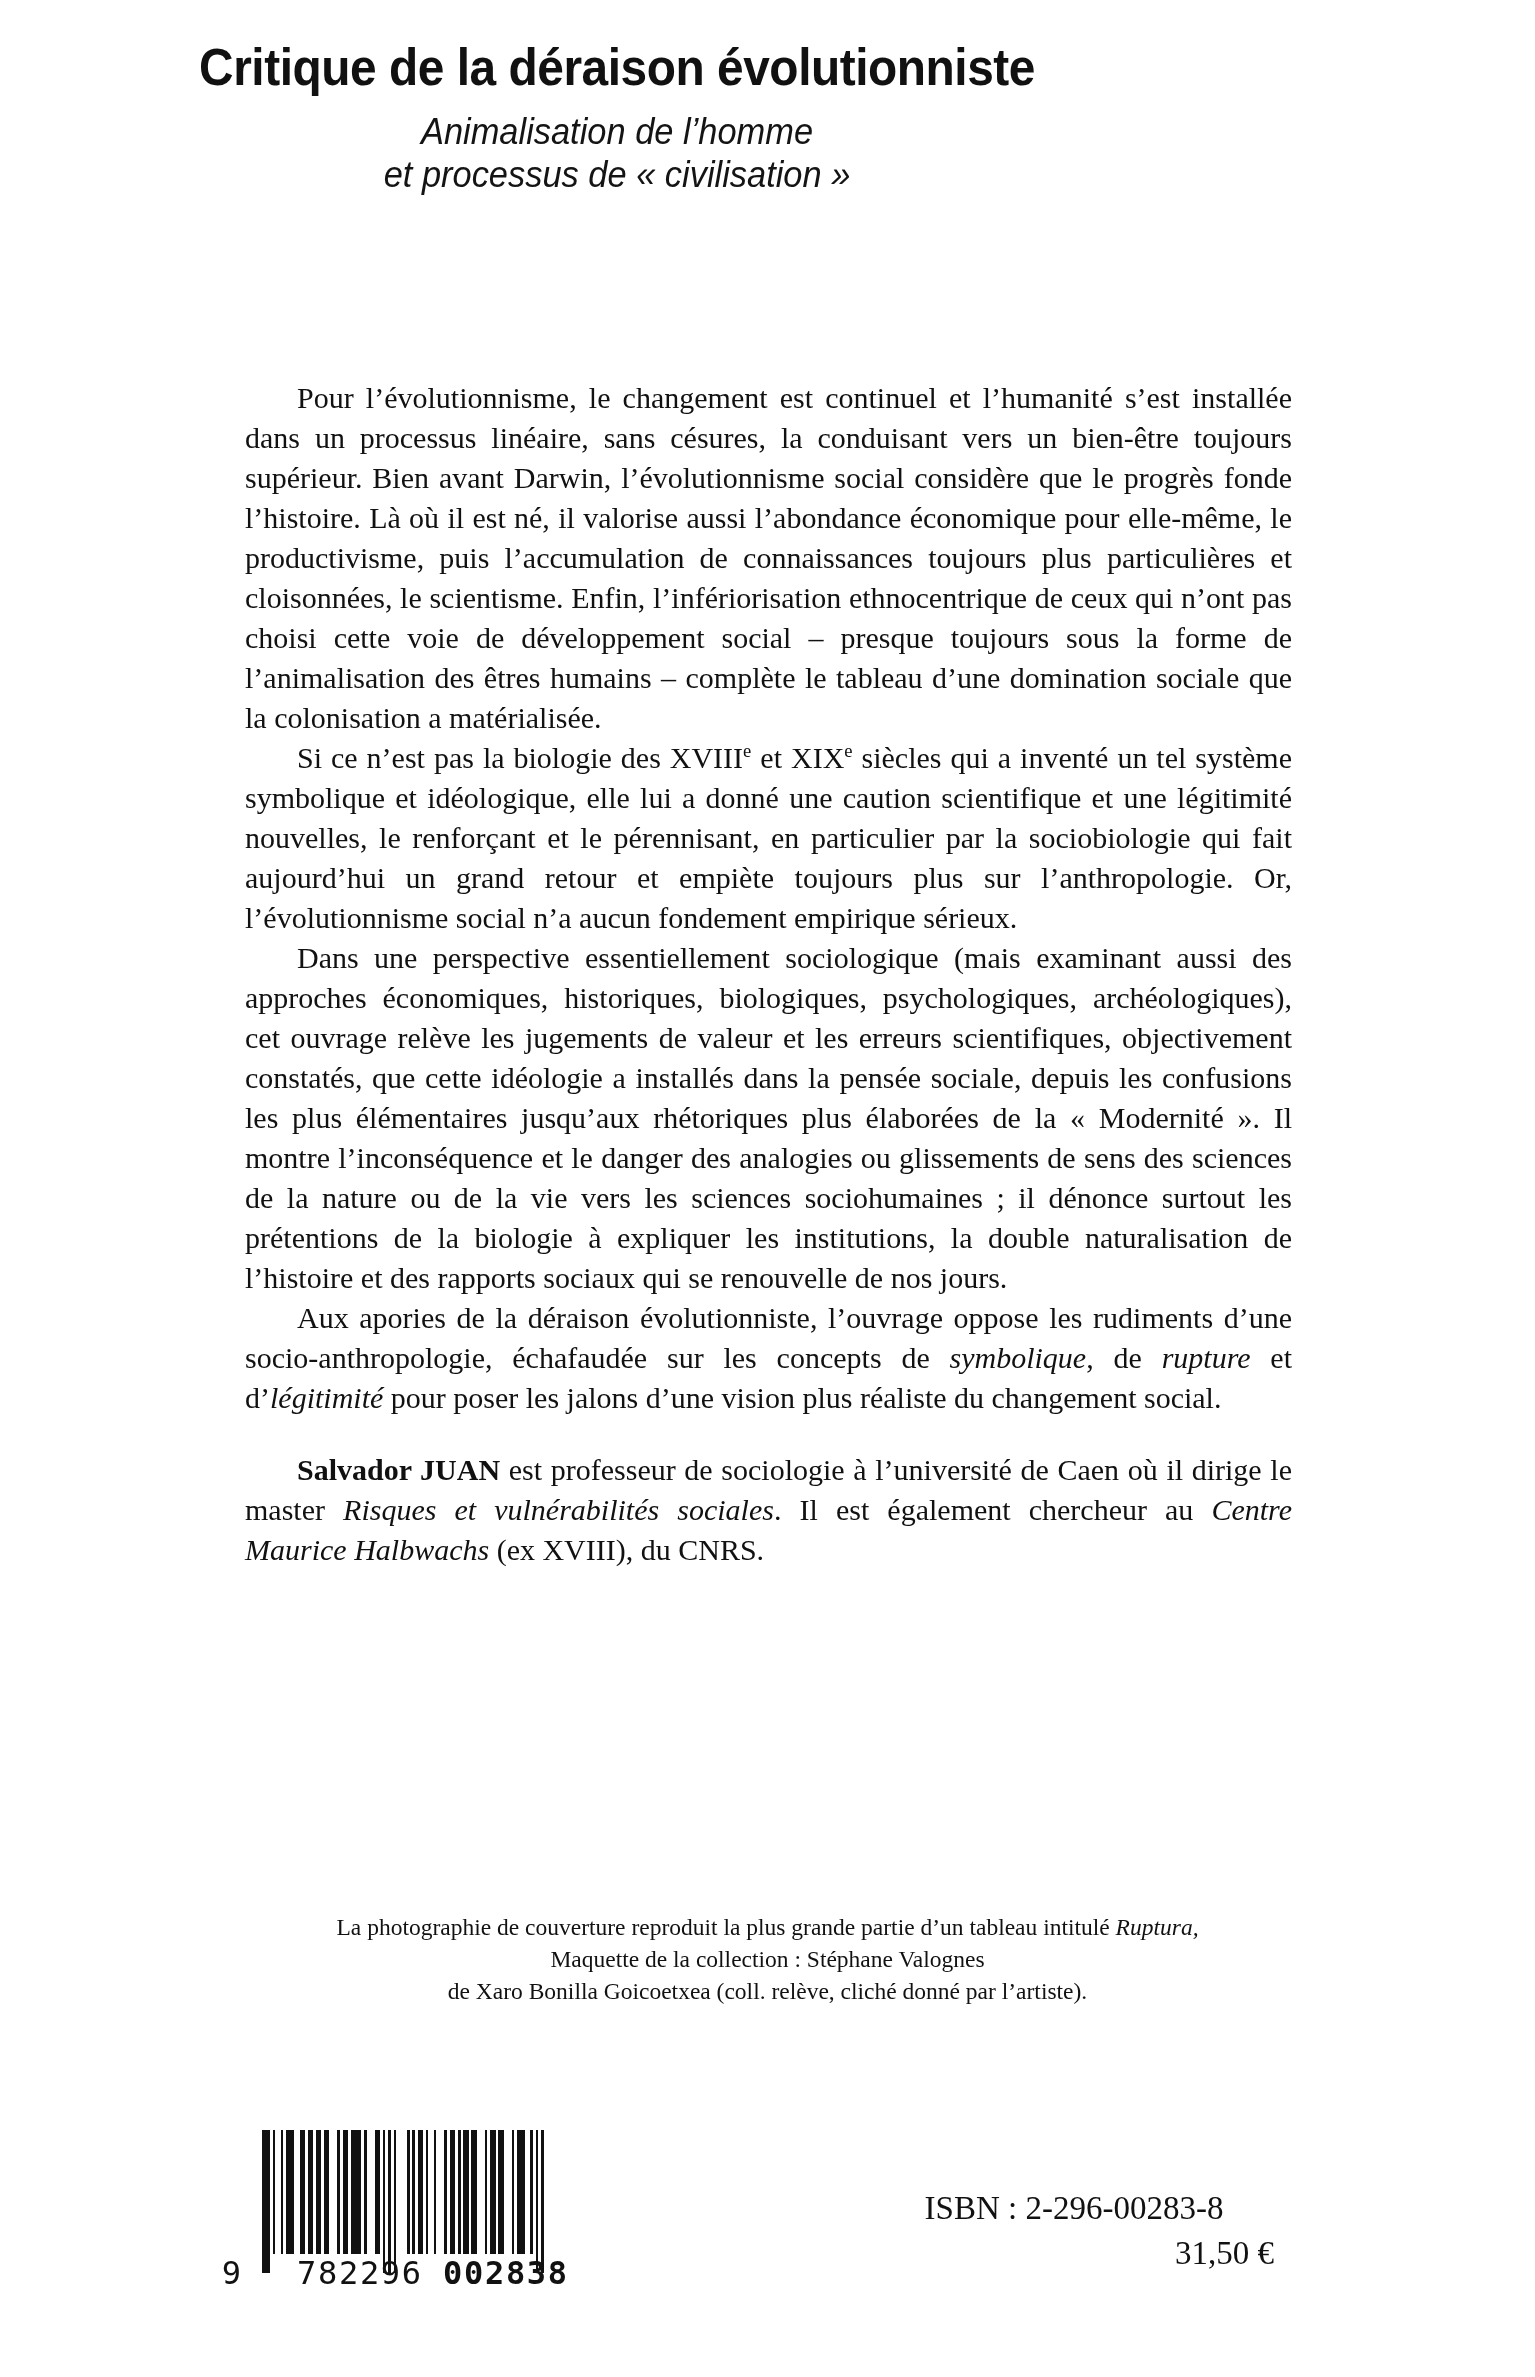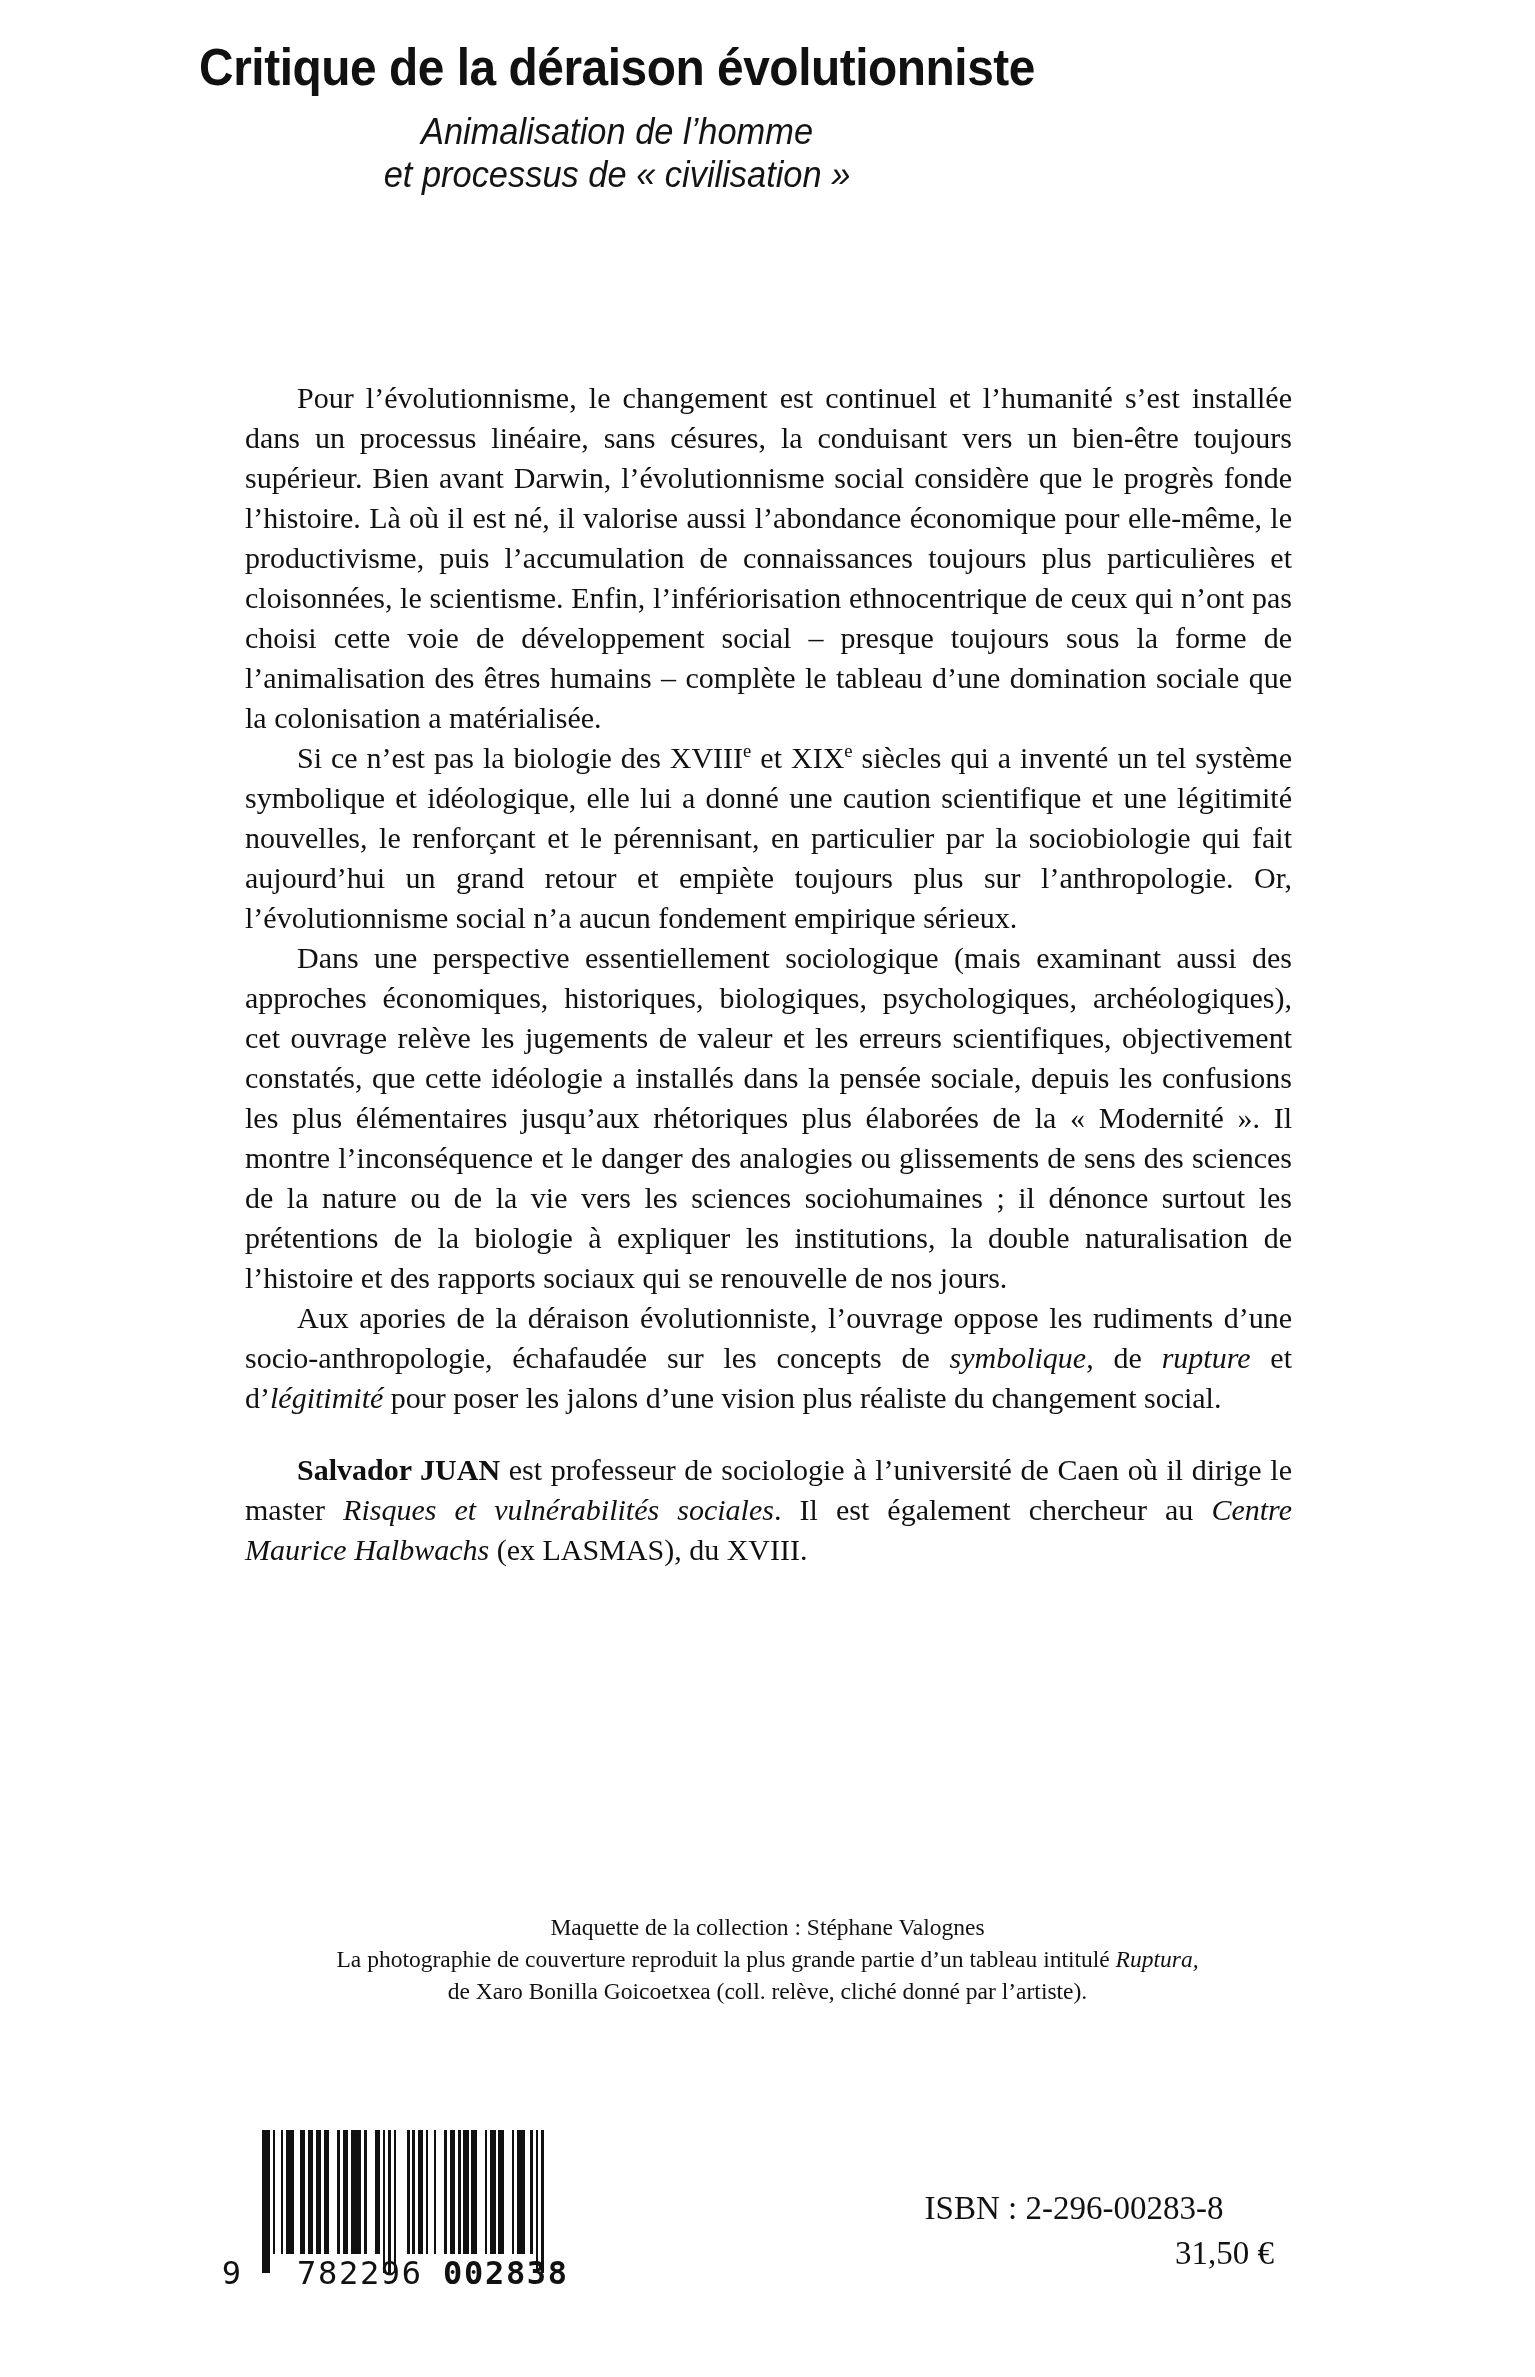--- a/index.html
+++ b/index.html
@@ -175,26 +175,26 @@
   <div class="body-block">
 
     <p><span>Pour l’évolutionnisme, le changement est continuel et l’humanité s’est installée dans un processus linéaire, sans césures, la conduisant vers un bien-être toujours supérieur. Bien avant Darwin, l’évolutionnisme social considère que le progrès fonde l’histoire. Là où il est né, il valorise aussi l’abondance économique pour elle-même, le productivisme, puis l’accumulation de connaissances toujours plus particulières et cloisonnées, le scientisme. Enfin, l’infériorisation ethnocentrique de ceux qui n’ont pas choisi cette voie de développement social – presque toujours sous la forme de l’animalisation des êtres humains – complète le tableau d’une domination sociale que la colonisation a matérialisée.</span></p>
 
     <p><span>Si ce n’est pas la biologie des XVIII</span><sup>e</sup><span> et XIX</span><sup>e</sup><span> siècles qui a inventé un tel système symbolique et idéologique, elle lui a donné une caution scientifique et une légitimité nouvelles, le renforçant et le pérennisant, en particulier par la sociobiologie qui fait aujourd’hui un grand retour et empiète toujours plus sur l’anthropologie. Or, l’évolutionnisme social n’a aucun fondement empirique sérieux.</span></p>
 
     <p><span>Dans une perspective essentiellement sociologique (mais examinant aussi des approches économiques, historiques, biologiques, psychologiques, archéologiques), cet ouvrage relève les jugements de valeur et les erreurs scientifiques, objectivement constatés, que cette idéologie a installés dans la pensée sociale, depuis les confusions les plus élémentaires jusqu’aux rhétoriques plus élaborées de la «  Modernité  ». Il montre l’inconséquence et le danger des analogies ou glissements de sens des sciences de la nature ou de la vie vers les sciences sociohumaines ; il dénonce surtout les prétentions de la biologie à expliquer les institutions, la double naturalisation de l’histoire et des rapports sociaux qui se renouvelle de nos jours.</span></p>
 
     <p><span>Aux apories de la déraison évolutionniste, l’ouvrage oppose les rudiments d’une socio-anthropologie, échafaudée sur les concepts de </span><em>symbolique</em><span>, de </span><em>rupture</em><span> et d’</span><em>légitimité</em><span> pour poser les jalons d’une vision plus réaliste du changement social.</span></p>
 
-    <p class="bio"><strong>Salvador JUAN</strong><span> est professeur de sociologie à l’université de Caen où il dirige le master </span><em>Risques et vulnérabilités sociales</em><span>. Il est également chercheur au </span><em>Centre Maurice Halbwachs</em><span> (ex LASMAS), du XVIII.</span></p>
+    <p class="bio"><strong>Salvador JUAN</strong><span> est professeur de sociologie à l’université de Caen où il dirige le master </span><em>Risques et vulnérabilités sociales</em><span>. Il est également chercheur au </span><em>Centre Maurice Halbwachs</em><span> (ex XVIII), du CNRS.</span></p>
   </div>
 
   <div class="credits">
+    <span class="credit-line"><span>La photographie de couverture reproduit la plus grande partie d’un tableau intitulé </span><em>Ruptura,</em></span>
     <span class="credit-line">Maquette de la collection  : Stéphane Valognes</span>
-    <span class="credit-line"><span>La photographie de couverture reproduit la plus grande partie d’un tableau intitulé </span><em>Ruptura,</em></span>
     <span class="credit-line">de Xaro Bonilla Goicoetxea (coll. relève, cliché donné par l’artiste).</span>
   </div>
 
   <div class="bottom-bar">
 
     <div class="barcode-wrap">
       <div class="barcode-bars" id="barcode-bars">
           <span class="bar tall" style="width: 8px; margin-right: 0px;"></span>
           <span style="display: inline-block; width: 2.7px; height: 0.8px;"></span>
           <span class="bar short" style="width: 2.7px; margin-right: 0px;"></span>

